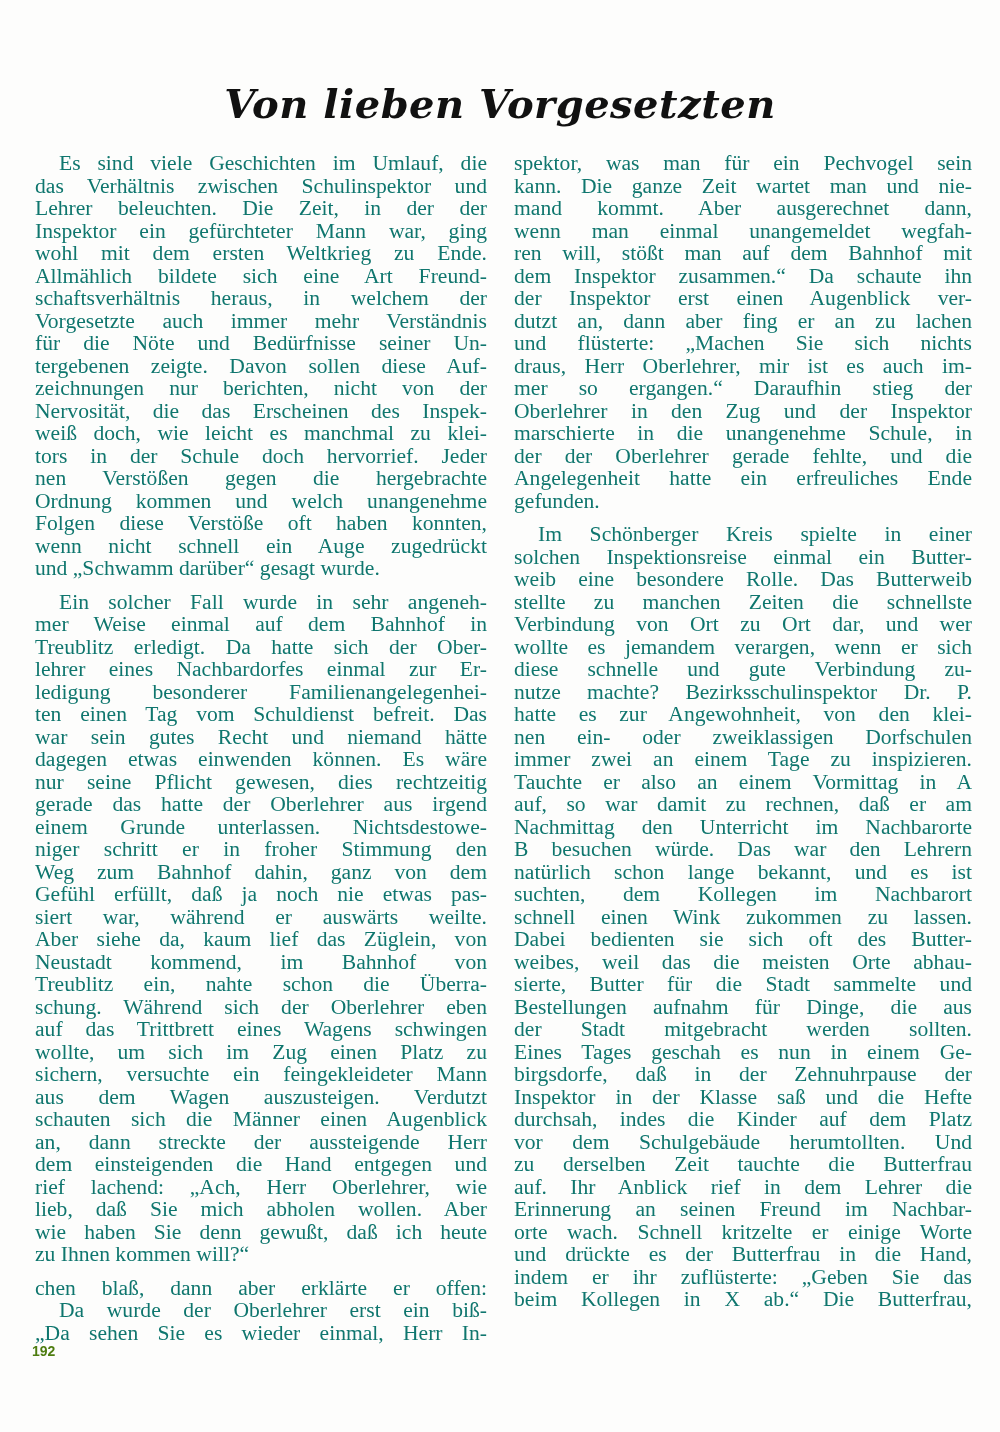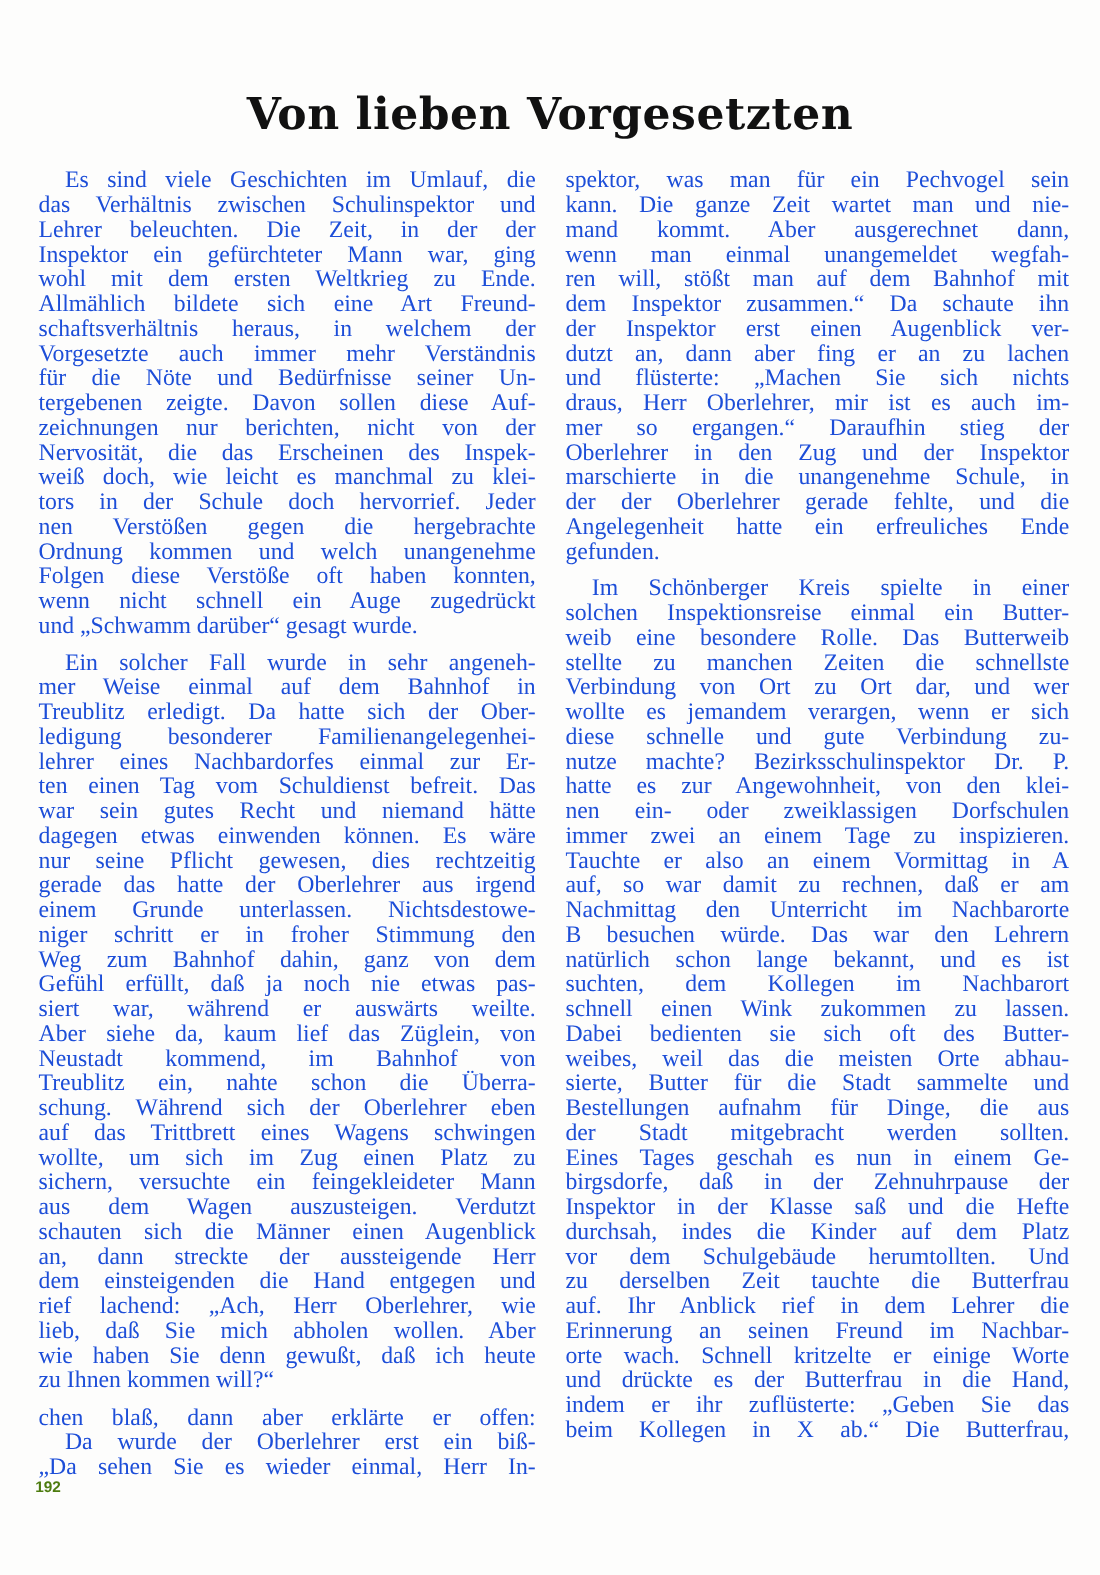--- a/index.html
+++ b/index.html
@@ -22,31 +22,32 @@
       background: #fdfdfc;
     }
     .title {
       position: absolute;
       left: 0;
       width: 1000px;
       top: 80px;
       text-align: center;
       font-family: "DejaVu Serif", serif;
       font-weight: bold;
+      font-style: italic;
       font-size: 40px;
       letter-spacing: 0.5px;
       color: #111;
     }
     .col {
       position: absolute;
       top: 152px;
       font-family: "Liberation Serif", serif;
       font-size: 21.6px;
       line-height: 22.5px;
-      color: #1d4ed8;
+      color: #0f766e;
     }
     .col-left { left: 35px; width: 452px; }
     .col-right { left: 514px; width: 458px; }
     .para { margin: 0; }
     .para + .para { margin-top: 11px; }
     .line {
       display: block;
       text-align: justify;
       text-align-last: justify;
       white-space: nowrap;
@@ -93,22 +94,22 @@
         <span class="line">nen Verstößen gegen die hergebrachte</span>
         <span class="line">Ordnung kommen und welch unangenehme</span>
         <span class="line">Folgen diese Verstöße oft haben konnten,</span>
         <span class="line">wenn nicht schnell ein Auge zugedrückt</span>
         <span class="line last">und „Schwamm darüber“ gesagt wurde.</span>
       </div>
       <div class="para">
         <span class="line indent">Ein solcher Fall wurde in sehr angeneh-</span>
         <span class="line">mer Weise einmal auf dem Bahnhof in</span>
         <span class="line">Treublitz erledigt. Da hatte sich der Ober-</span>
+        <span class="line">lehrer eines Nachbardorfes einmal zur Er-</span>
         <span class="line">ledigung besonderer Familienangelegenhei-</span>
-        <span class="line">lehrer eines Nachbardorfes einmal zur Er-</span>
         <span class="line">ten einen Tag vom Schuldienst befreit. Das</span>
         <span class="line">war sein gutes Recht und niemand hätte</span>
         <span class="line">dagegen etwas einwenden können. Es wäre</span>
         <span class="line">nur seine Pflicht gewesen, dies rechtzeitig</span>
         <span class="line">gerade das hatte der Oberlehrer aus irgend</span>
         <span class="line">einem Grunde unterlassen. Nichtsdestowe-</span>
         <span class="line">niger schritt er in froher Stimmung den</span>
         <span class="line">Weg zum Bahnhof dahin, ganz von dem</span>
         <span class="line">Gefühl erfüllt, daß ja noch nie etwas pas-</span>
         <span class="line">siert war, während er auswärts weilte.</span>

